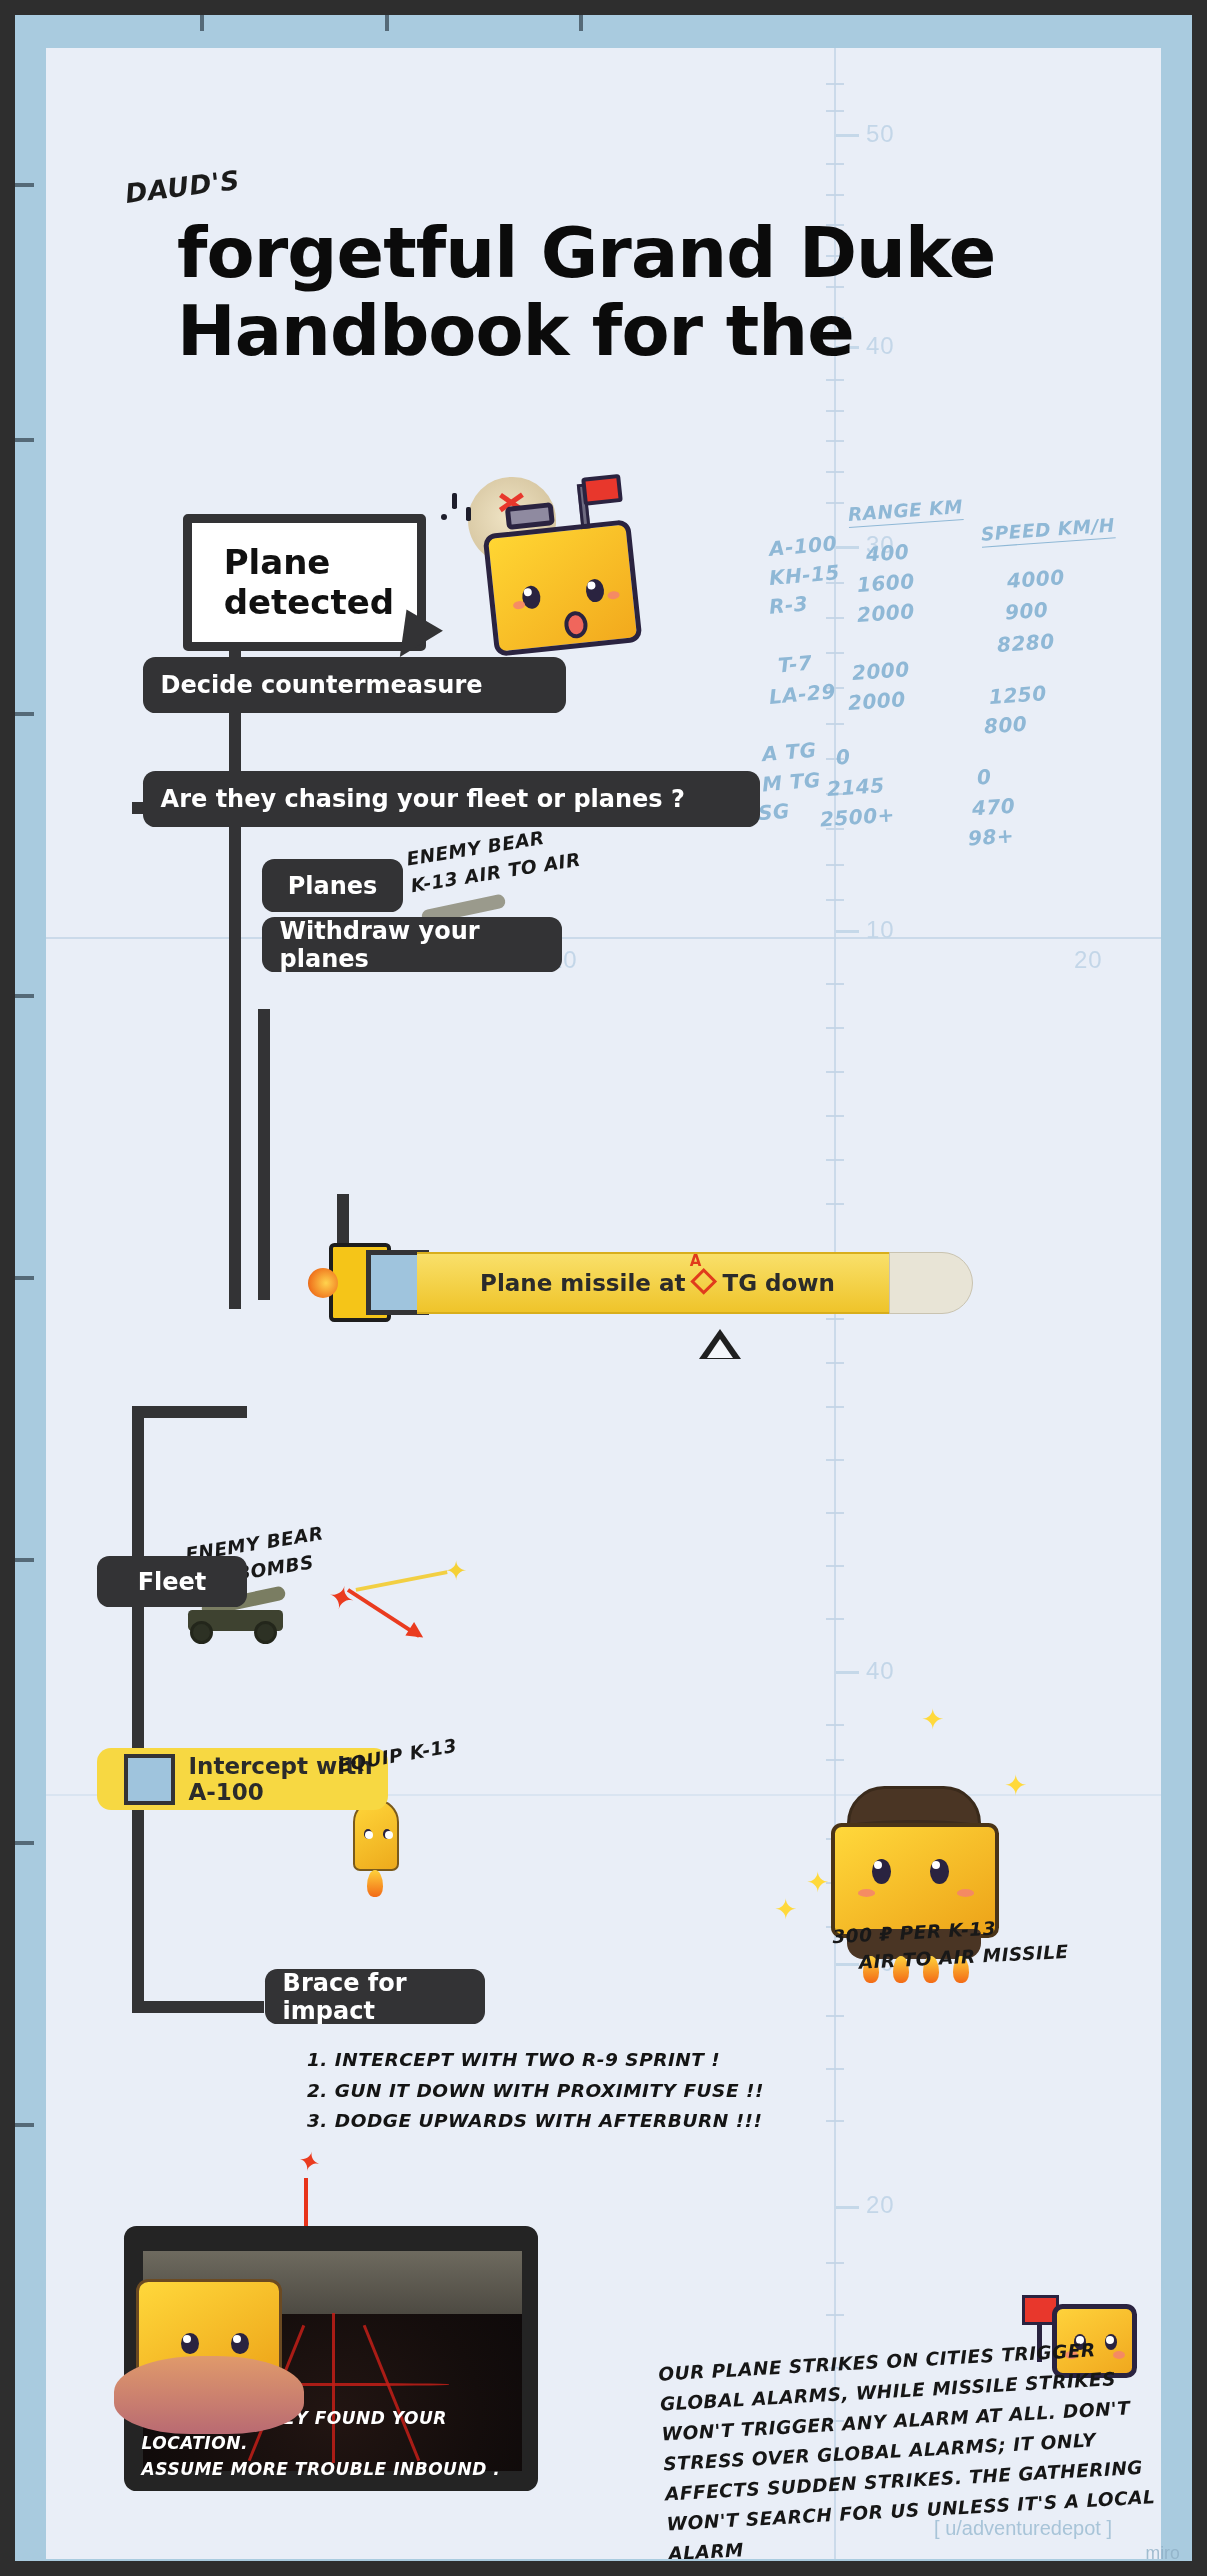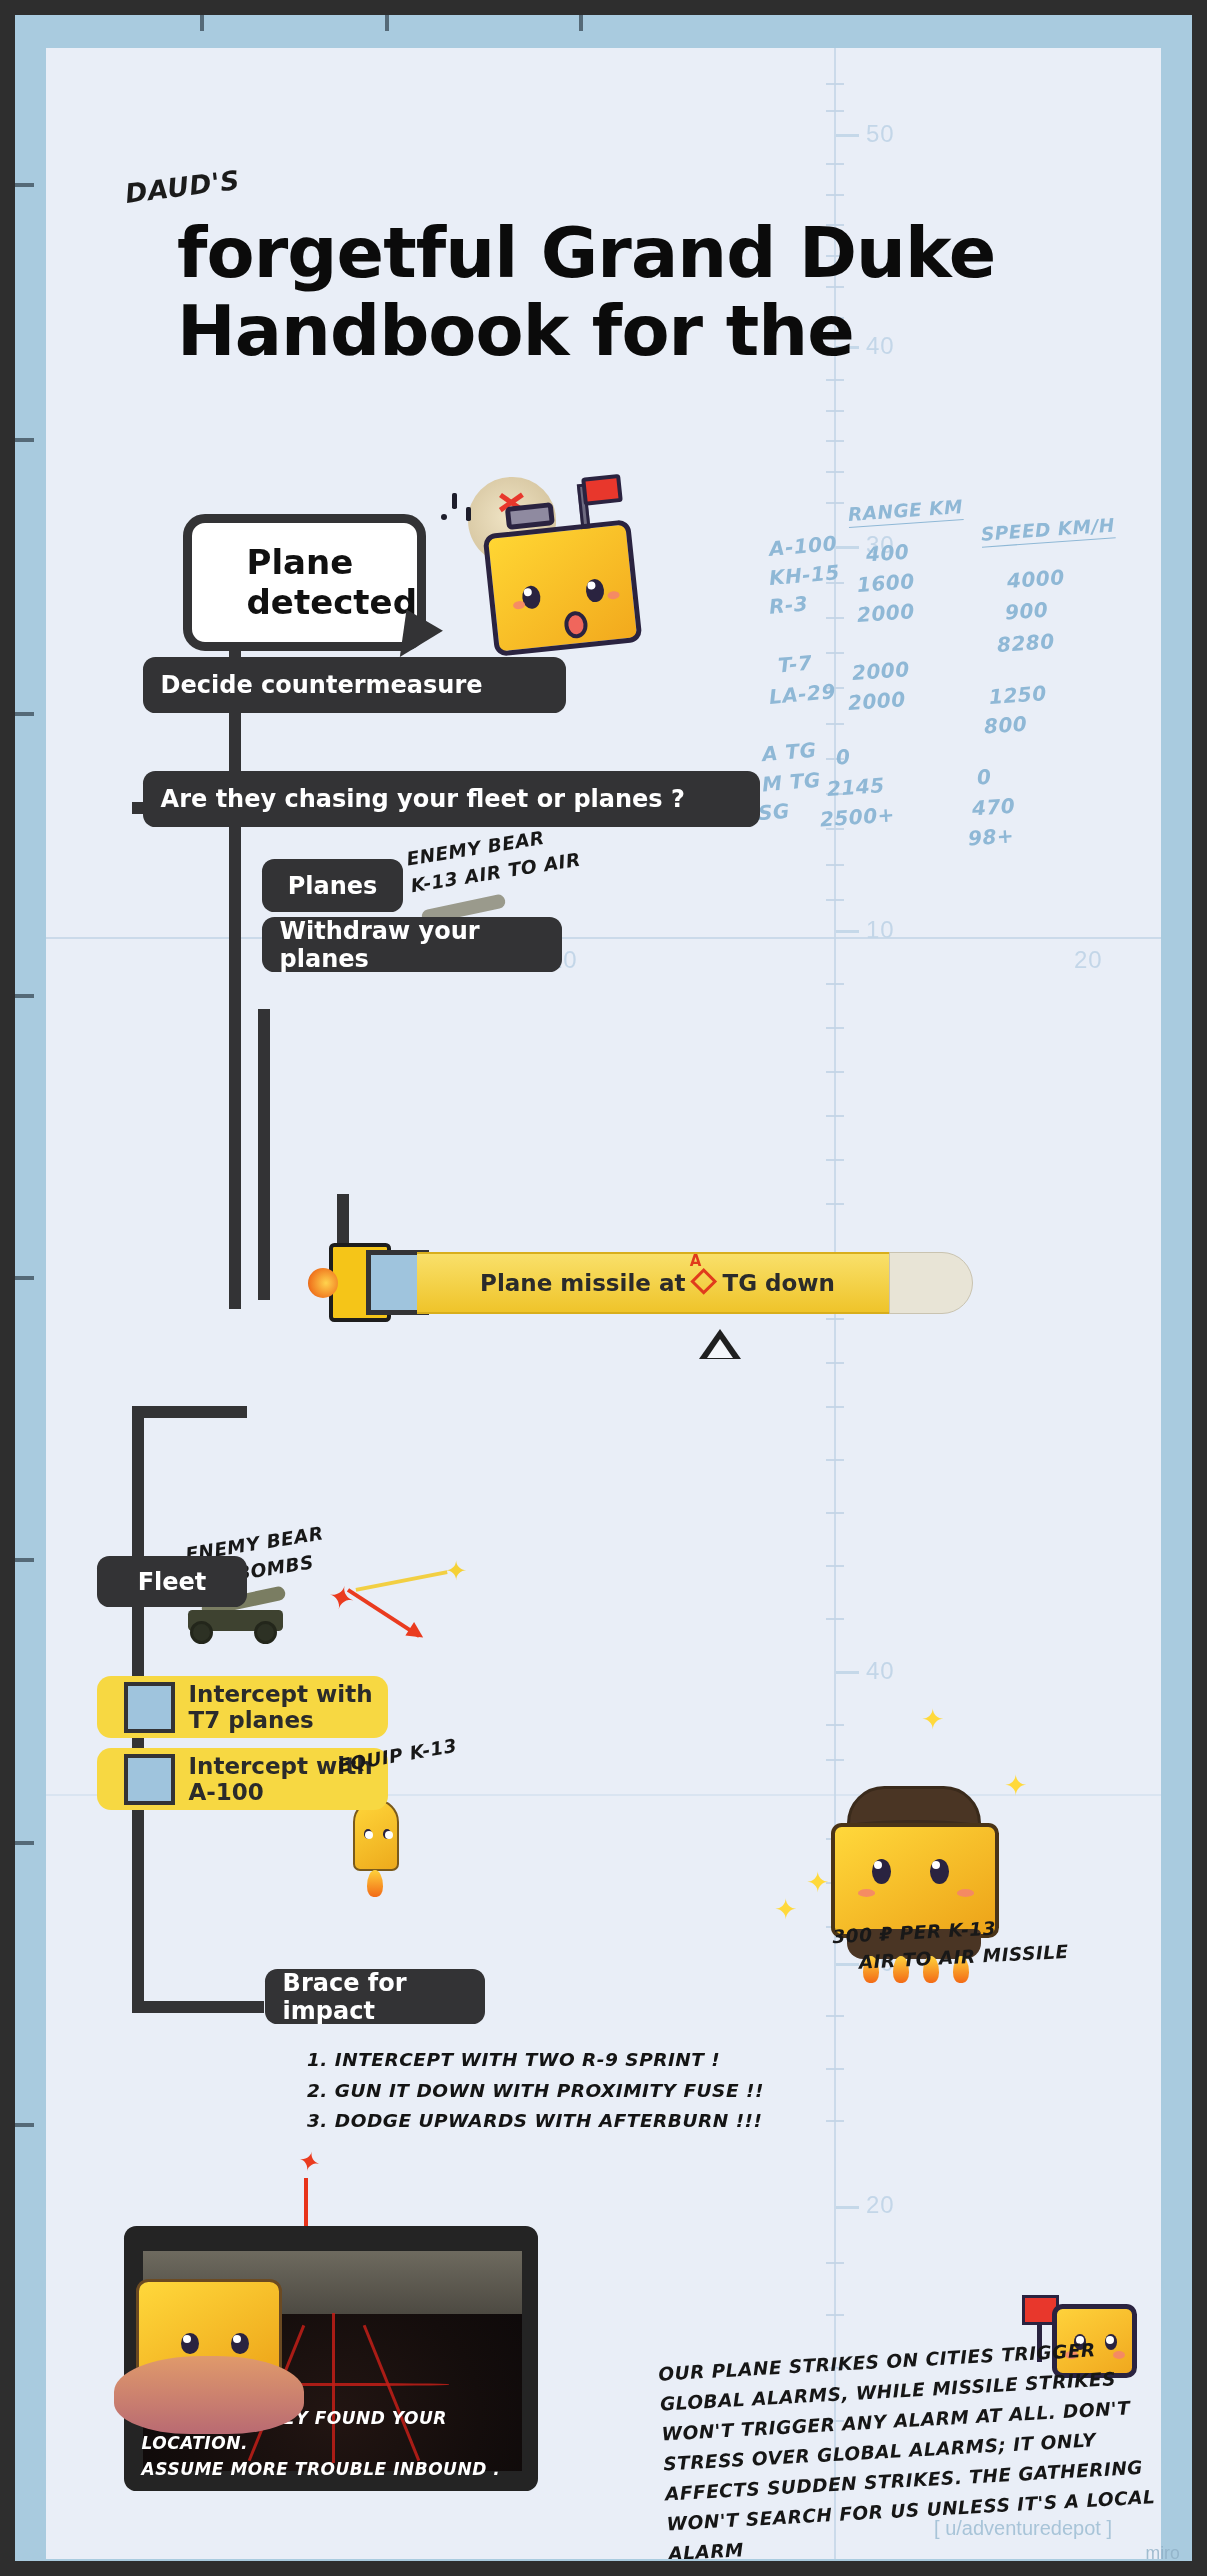--- a/index.html
+++ b/index.html
@@ -88,22 +88,22 @@
     font-family:"DejaVu Sans", sans-serif;
     font-weight:bold;
     display:flex; align-items:center;
     padding:0 17.6px;
   }
 
   
   .bubble{
     position:absolute; left:137px; top:466px;
     width:243px; height:137px;
-    background:#fff; border:9.7px solid #333335; border-radius:22px;
-    display:flex; align-items:center; justify-content:flex-end;
+    background:#fff; border:9.7px solid #333335; border-radius:5px;
+    display:flex; align-items:center; justify-content:center;
   }
   .bubble-txt{
     font-family:"DejaVu Sans", sans-serif; font-weight:bold;
     font-size:34px; line-height:1.15; color:#111; padding-left:8.8px;
   }
   .bubble-tail{
     position:absolute; left:357px; top:564px; width:0; height:0;
     border-left:39px solid #333335;
     border-top:16px solid transparent;
     border-bottom:32px solid transparent;
@@ -616,24 +616,20 @@
         <div class="barrel" style="background:#7a7d62;"></div>
         <div class="base"></div>
         <div class="wheel" style="left:7px;"></div>
         <div class="wheel" style="left:71px;"></div>
       </div>
 
       <div class="node" style="left:51px; top:1508px; width:150px; height:51px; font-size:24px; justify-content:center;">
         <span>Fleet</span>
       </div>
 
-      <div class="yellow-bar" style="left:51px; top:1628px; width:291px; height:62px;">
-        <div class="thumb"></div>
-        <span>Intercept with T7 planes</span>
-      </div>
 
       <div class="yellow-bar" style="left:51px; top:1700px; width:291px; height:62px; z-index:2;">
         <div class="thumb"></div>
         <span>Intercept with A-100</span>
       </div>
 
       <div class="hlabel hand" style="left:291px; top:1695px; transform:rotate(-10deg); z-index:3;">Equip K-13</div>
 
       <div class="mascot" style="left:291px; top:1751px; width:79px; height:97px;">
         <div style="position:absolute;left:16px;top:0;width:46px;height:72px;background:linear-gradient(150deg,#ffd63a,#edaa1c);border-radius:23px 23px 7px 7px;border:2.6px solid #7a5a1c;"></div>

